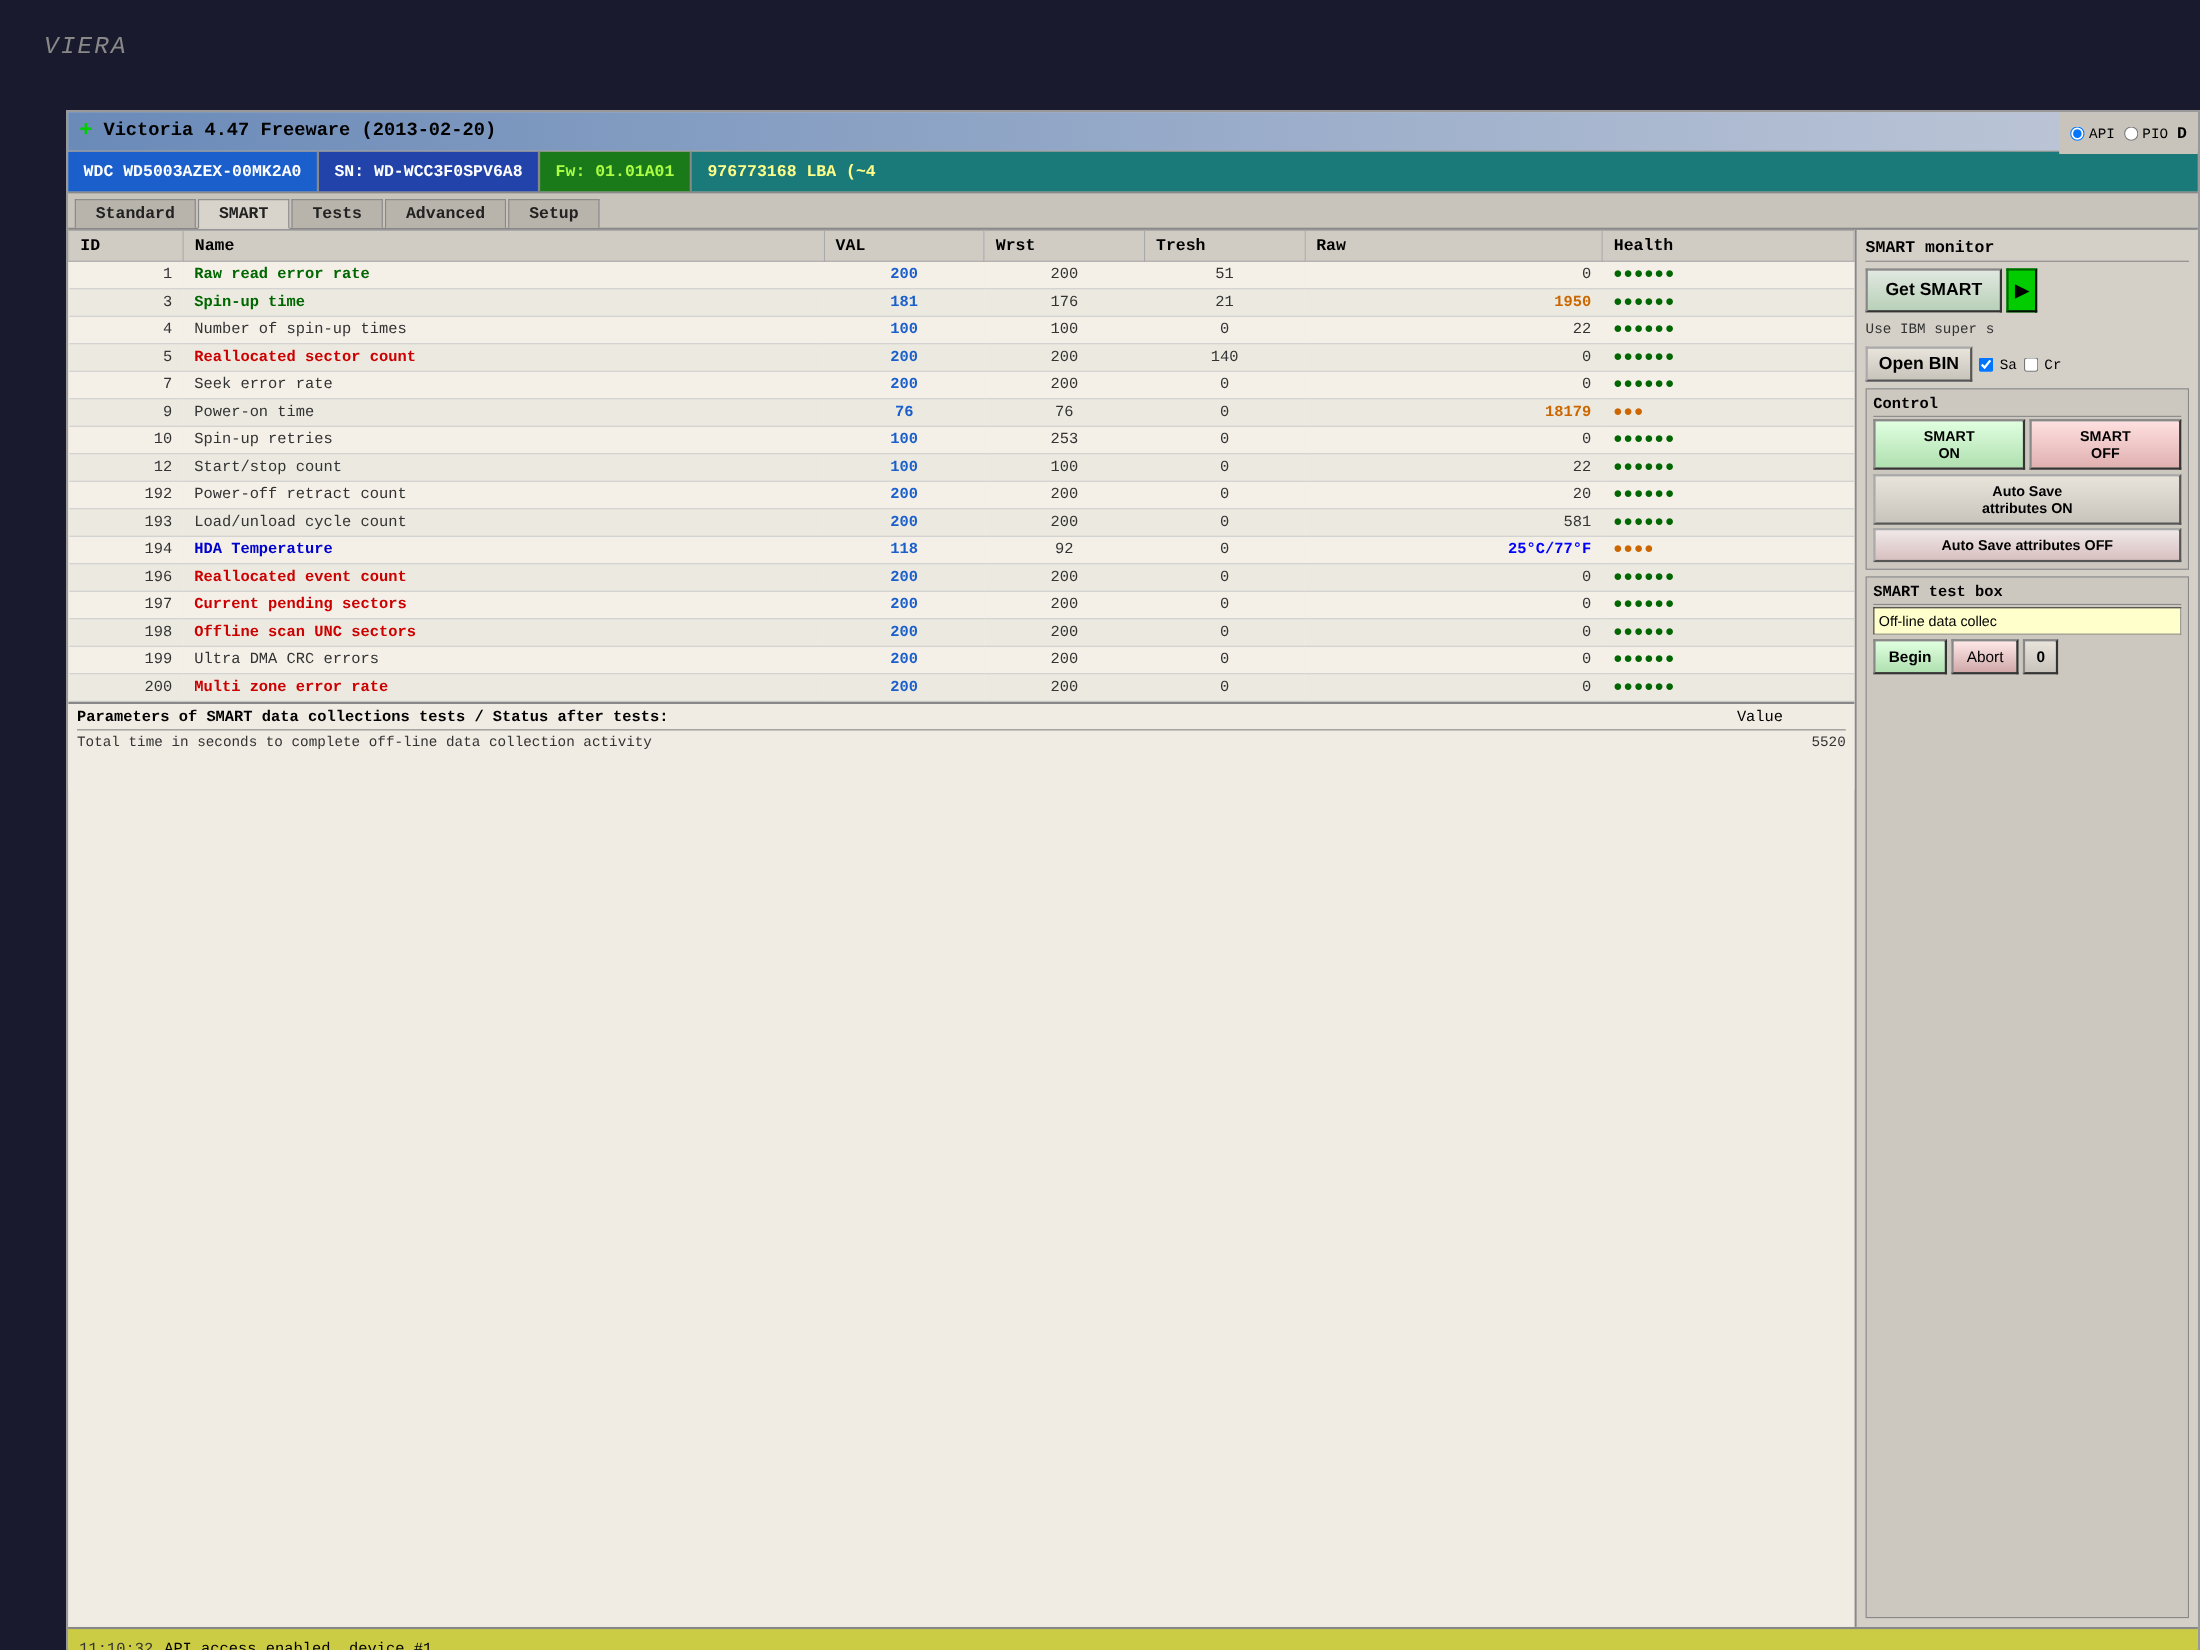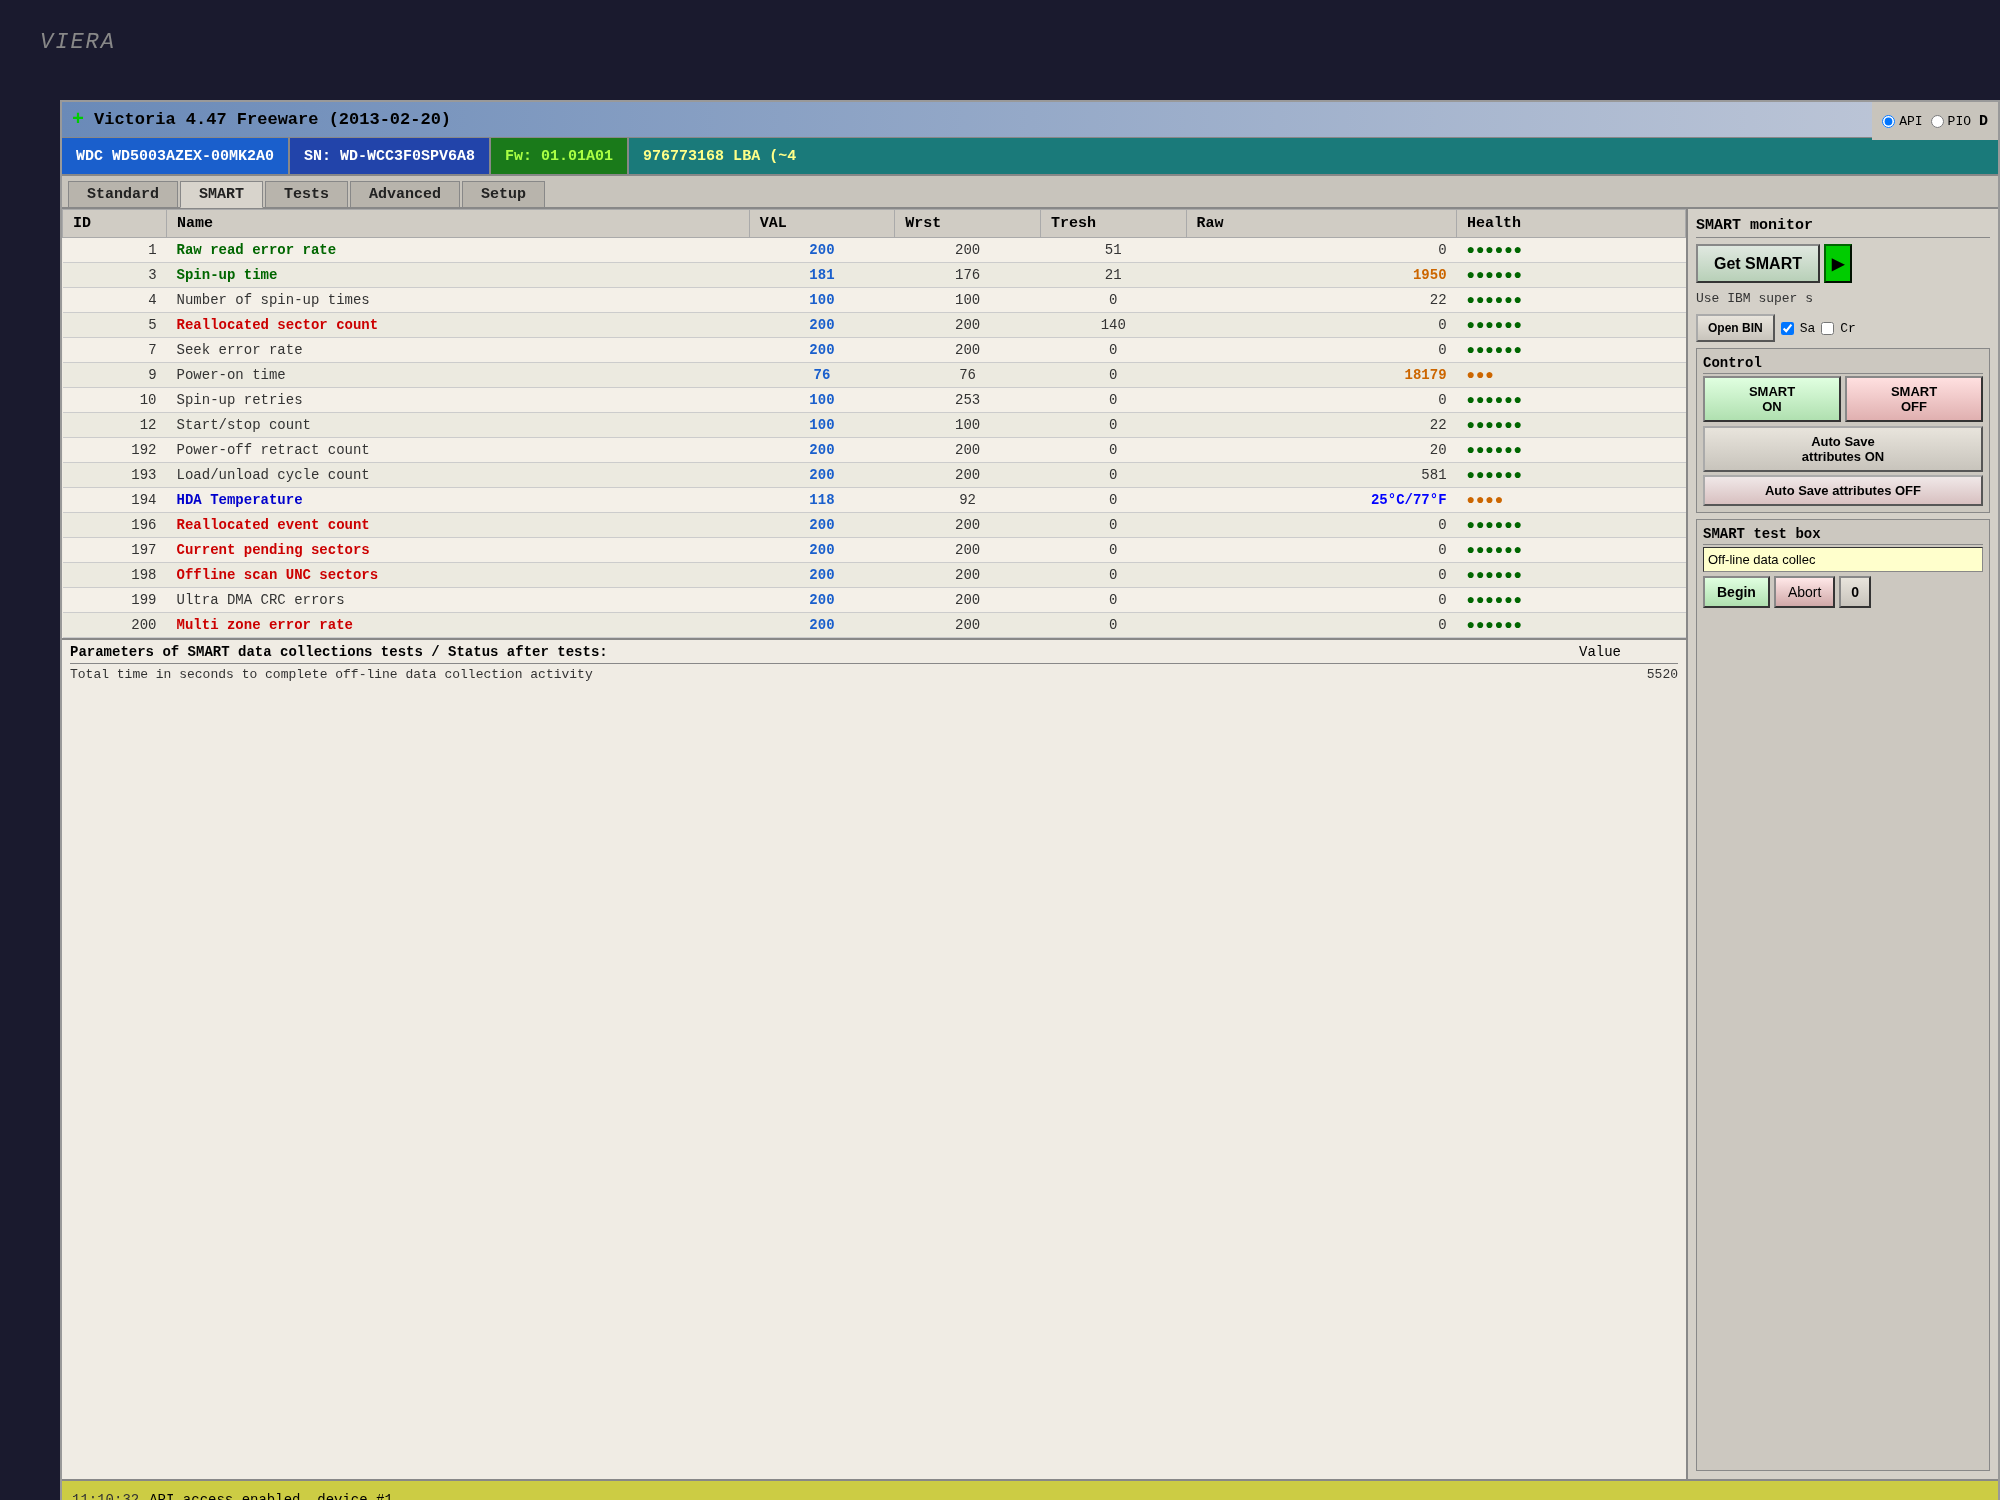--- a/index.html
+++ b/index.html
@@ -242,21 +242,21 @@
     }
     .open-bin-row {
       display: flex;
       align-items: center;
       gap: 6px;
     }
     .btn-open-bin {
       background: linear-gradient(to bottom, #e8e4dc, #c8c4bc);
       border: 2px outset #aaa;
       padding: 5px 10px;
-      font-size: 12px;
+      font-size: 16px;
       font-weight: bold;
       cursor: pointer;
       color: #000;
     }
     .control-section {
       border: 1px solid #888;
       padding: 6px;
       background: #ccc8c0;
     }
     .control-btn-row {

